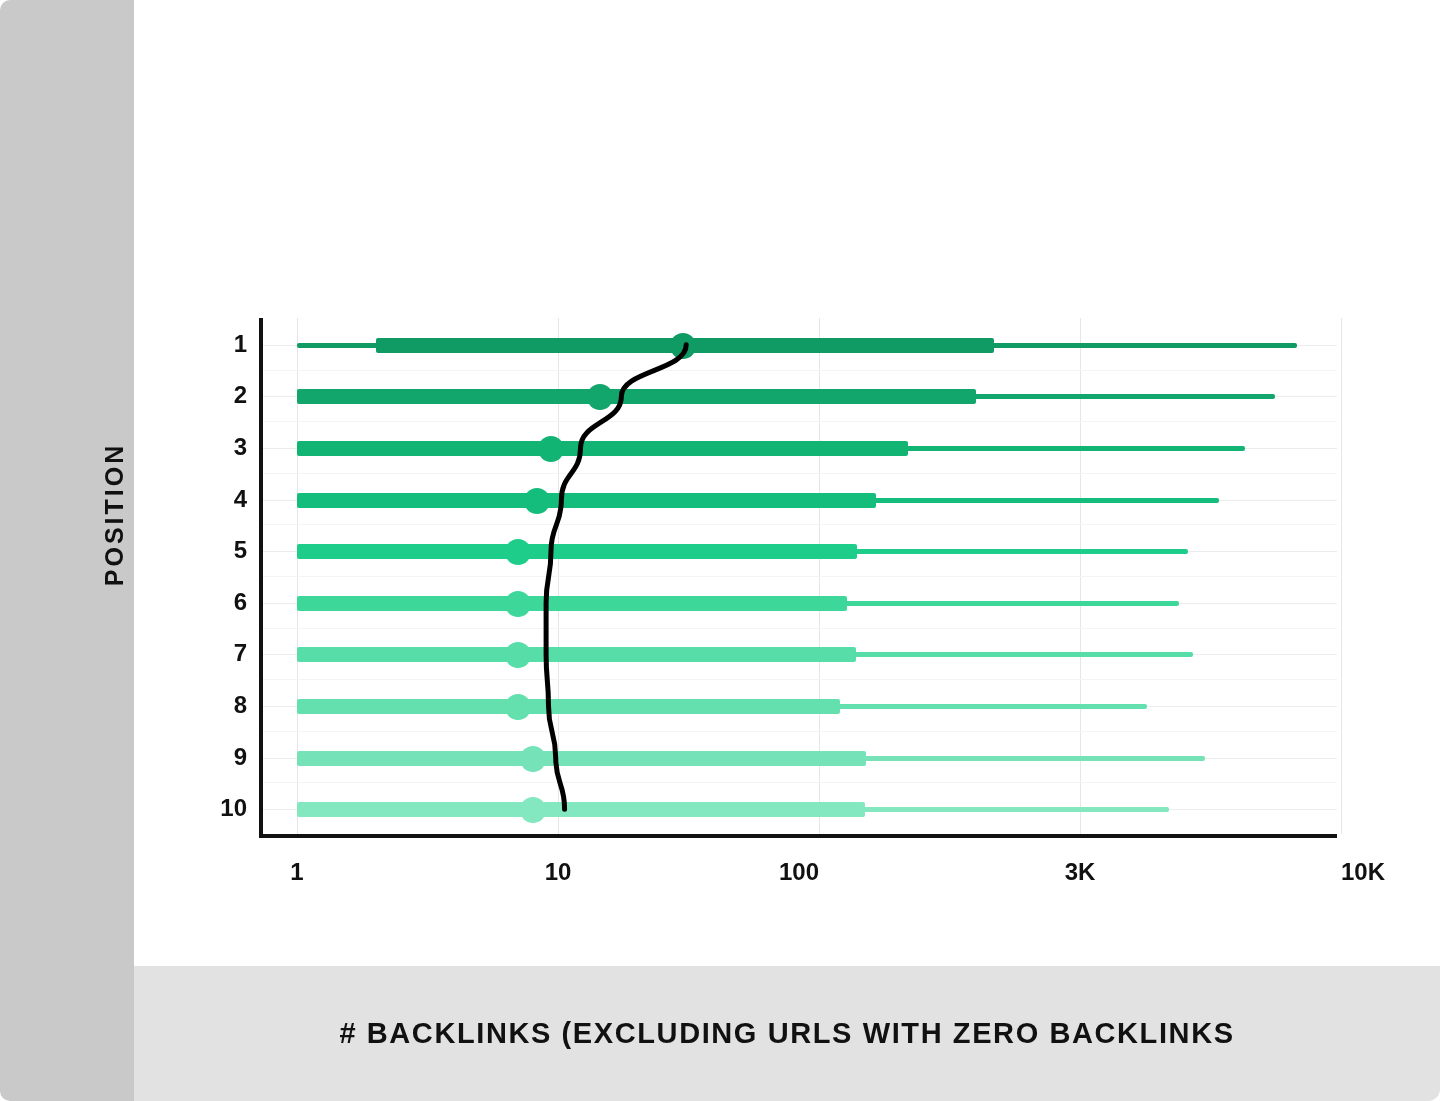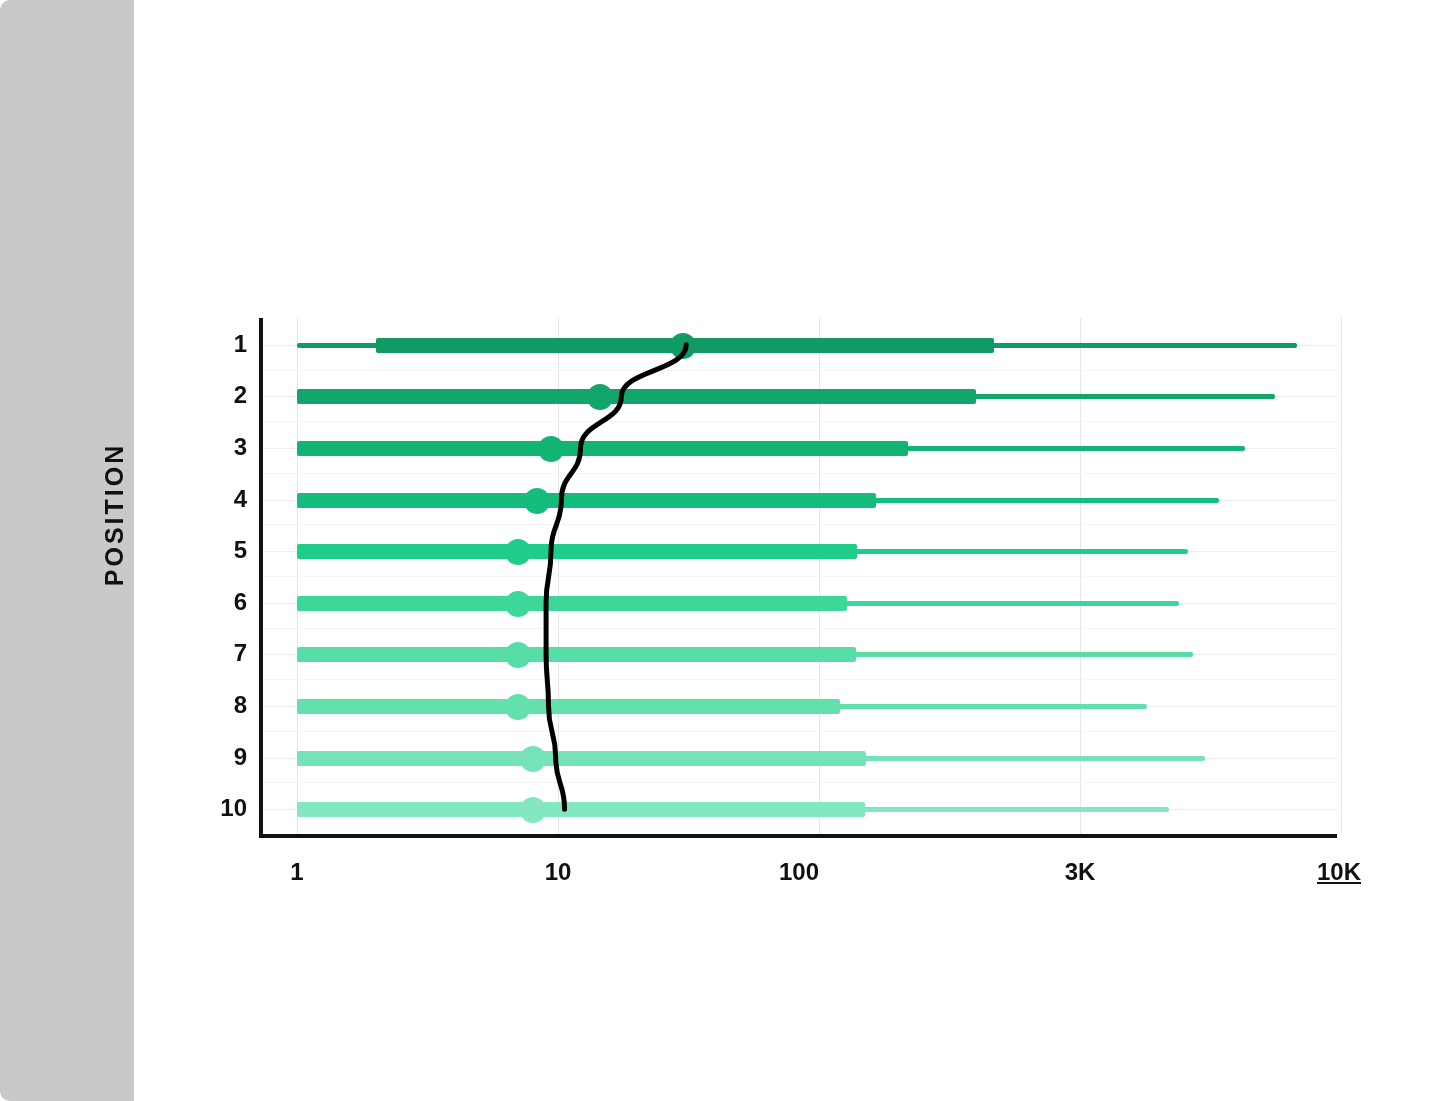--- a/index.html
+++ b/index.html
@@ -194,20 +194,23 @@
   }
 </style>
 </head>
 <body>
 
 <div id="page">
 
   <div class="frame-left"></div>
   <div class="frame-card"></div>
 
+  <div class="frame-footer">
+    <div class="frame-footer-label"># BACKLINKS (EXCLUDING URLS WITH ZERO BACKLINKS</div>
+  </div>
 
 
   <div class="y-axis-title">POSITION</div>
 
   <div class="ytick-col" id="ytick-col">
       <div class="ytick" style="top: 11.832px;">1</div>
       <div class="ytick" style="top: 63.432px;">2</div>
       <div class="ytick" style="top: 115.032px;">3</div>
       <div class="ytick" style="top: 166.632px;">4</div>
       <div class="ytick" style="top: 218.232px;">5</div>
@@ -301,16 +304,16 @@
       </div>
     <div class="plot-axis-left"></div>
     <div class="plot-axis-bottom"></div>
   </div>
 
   <div class="xtick-col" id="xtick-col">
       <div class="xtick" style="left: 38px;">1</div>
       <div class="xtick" style="left: 299px;">10</div>
       <div class="xtick" style="left: 540px;">100</div>
       <div class="xtick" style="left: 821px;">3K</div>
-      <div class="xtick" style="left: 1080px; text-decoration: underline;">10K</div>
+      <div class="xtick" style="left: 1104px;">10K</div>
     </div>
 
 </div>
 
 </body></html>

